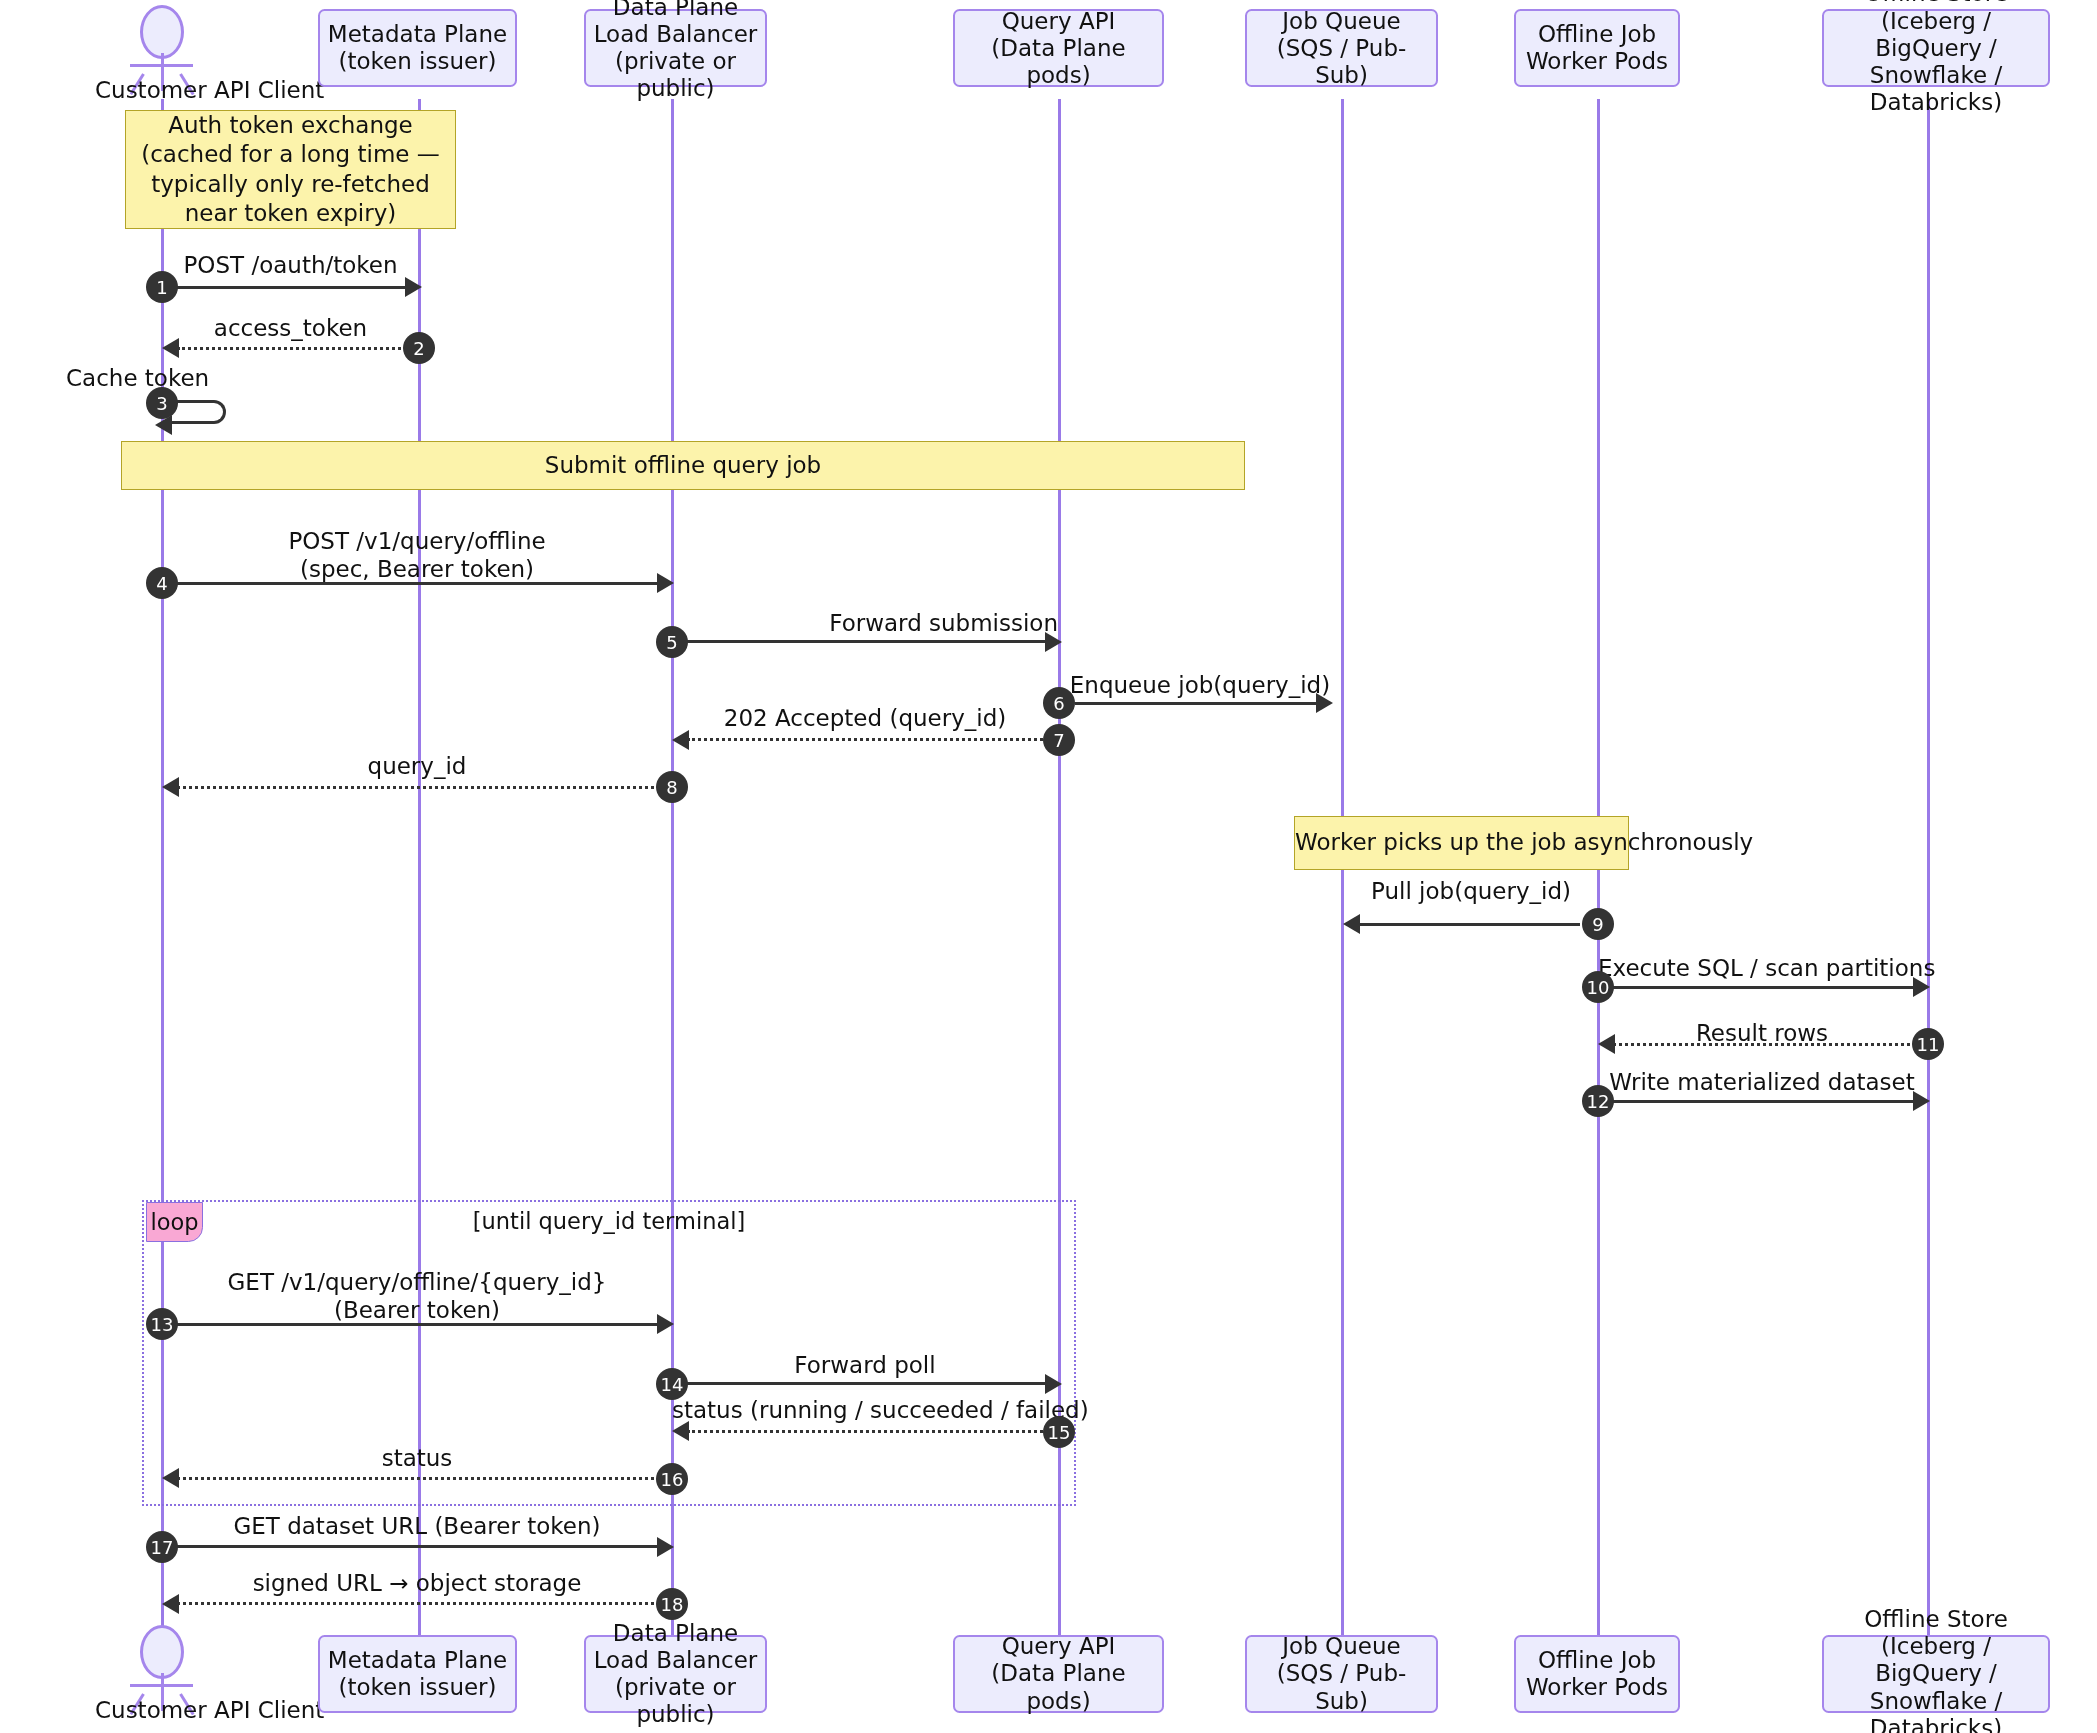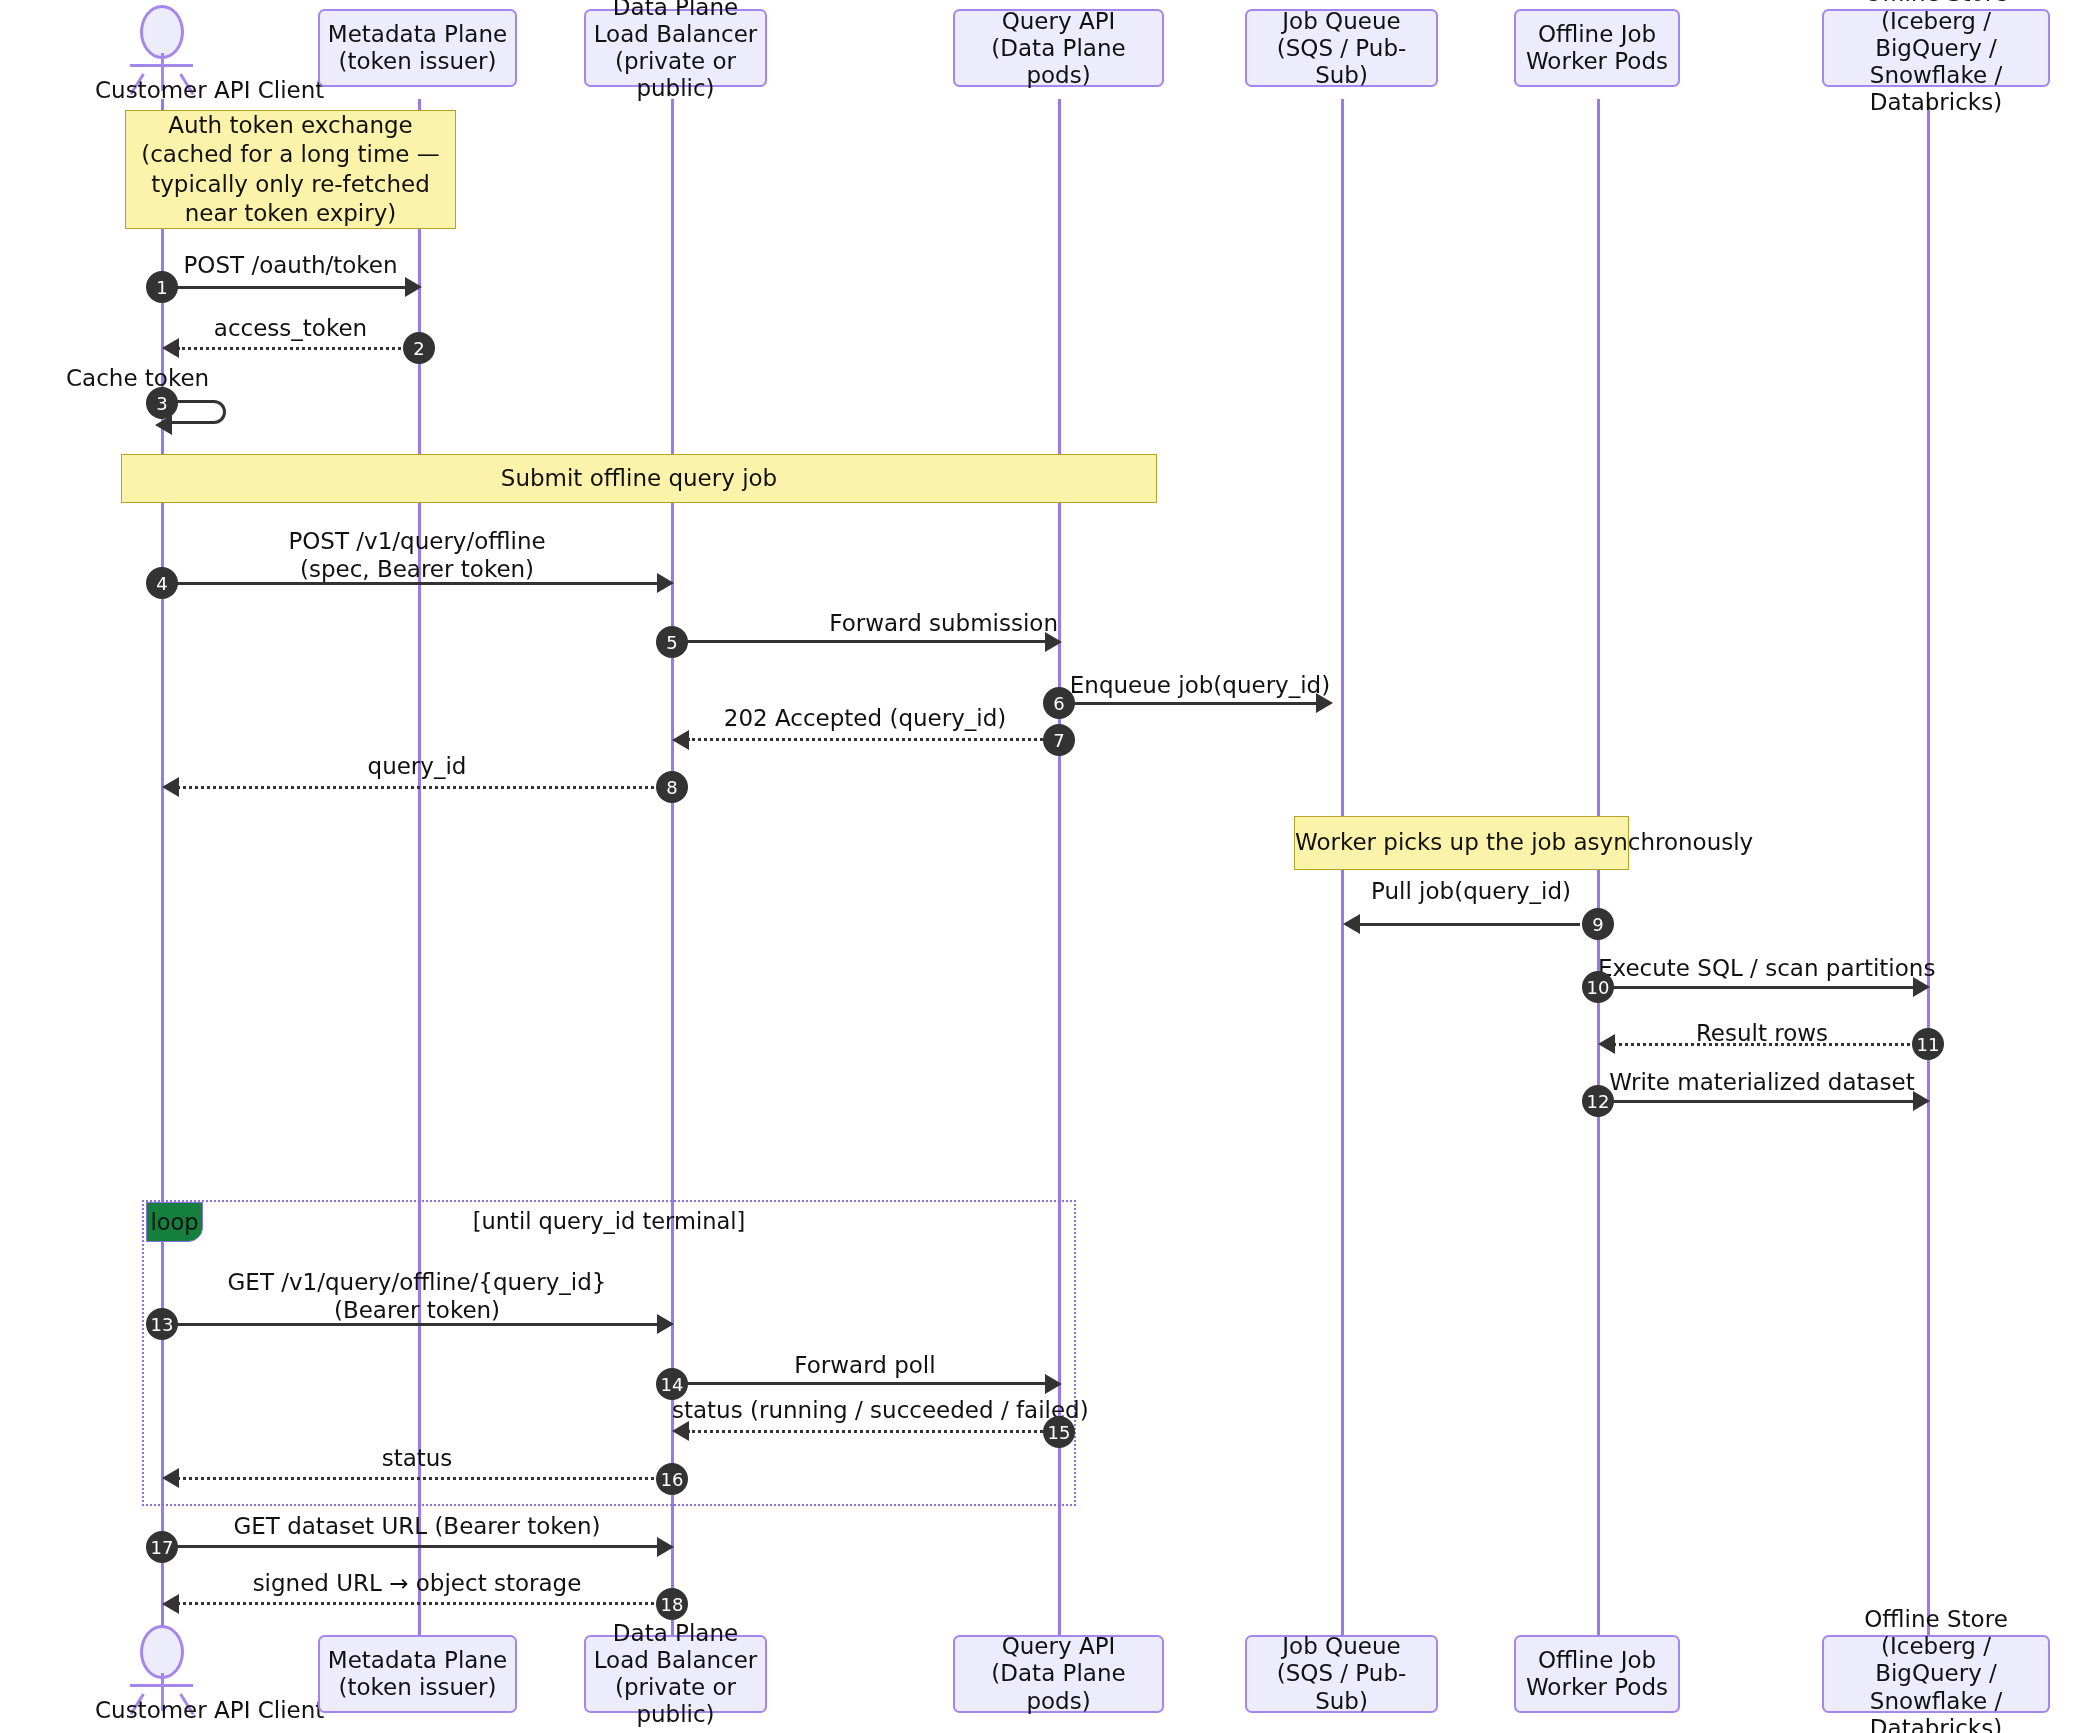--- a/index.html
+++ b/index.html
@@ -22,21 +22,21 @@
 
   
   .note{position:absolute;box-sizing:border-box;background:#fcf3ab;border:1.3px solid #b3a427;
         display:flex;align-items:center;justify-content:center;text-align:center;
         font-size:23px;line-height:1.28;color:#111;padding:4px 6.6px;}
   .note.left-aligned{justify-content:flex-start;}
   .note .ntxt{white-space:nowrap;}
 
   
   .frag{position:absolute;box-sizing:border-box;border:2.6px dotted #8a6fe0;background:transparent;}
-  .frag-tab{position:absolute;box-sizing:border-box;background:#15803d;border:1.3px solid #8a6fe0;
+  .frag-tab{position:absolute;box-sizing:border-box;background:#f9a8d4;border:1.3px solid #8a6fe0;
             font-size:22.5px;color:#111;display:flex;align-items:center;justify-content:center;
             border-bottom-right-radius:14.6px;}
   .frag-cond{position:absolute;font-size:22.5px;color:#111;white-space:nowrap;text-align:center;}
 
   
   .msg-line{position:absolute;height:0;border-top:3.3px solid #333;}
   .msg-line.dotted{border-top:3.3px dotted #333;}
   .arrowhead{position:absolute;width:0;height:0;}
   .arrowhead.right{border-top:10px solid transparent;border-bottom:10px solid transparent;border-left:17px solid #333;}
   .arrowhead.left{border-top:10px solid transparent;border-bottom:10px solid transparent;border-right:17px solid #333;}
@@ -136,21 +136,21 @@
   <div class="arrowhead left" style="left:162px;top:338px;"></div>
   <div class="seqnum" style="left:403px;top:332px;">2</div>
 
   <div class="msg-label" style="left:66px;top:365px;width:166px;text-align:left;">
     <div>Cache token</div>
   </div>
   <div class="selfloop" style="left:162px;top:400px;width:64px;height:24px;"></div>
   <div class="arrowhead left" style="left:155px;top:415px;"></div>
   <div class="seqnum" style="left:146px;top:387px;">3</div>
 
-  <div class="note" style="left:121px;top:454px;width:1036px;height:49px;">
+  <div class="note" style="left:121px;top:441px;width:1124px;height:49px;">
     <div class="ntxt">Submit offline query job</div>
   </div>
 
   <div class="msg-label" style="left:162px;top:528px;width:510px;">
     <div>POST /v1/query/offline</div>
     <div>(spec, Bearer token)</div>
   </div>
   <div class="msg-line" style="left:162px;top:582px;width:499px;"></div>
   <div class="arrowhead right" style="left:657px;top:573px;"></div>
   <div class="seqnum" style="left:146px;top:567px;">4</div>

